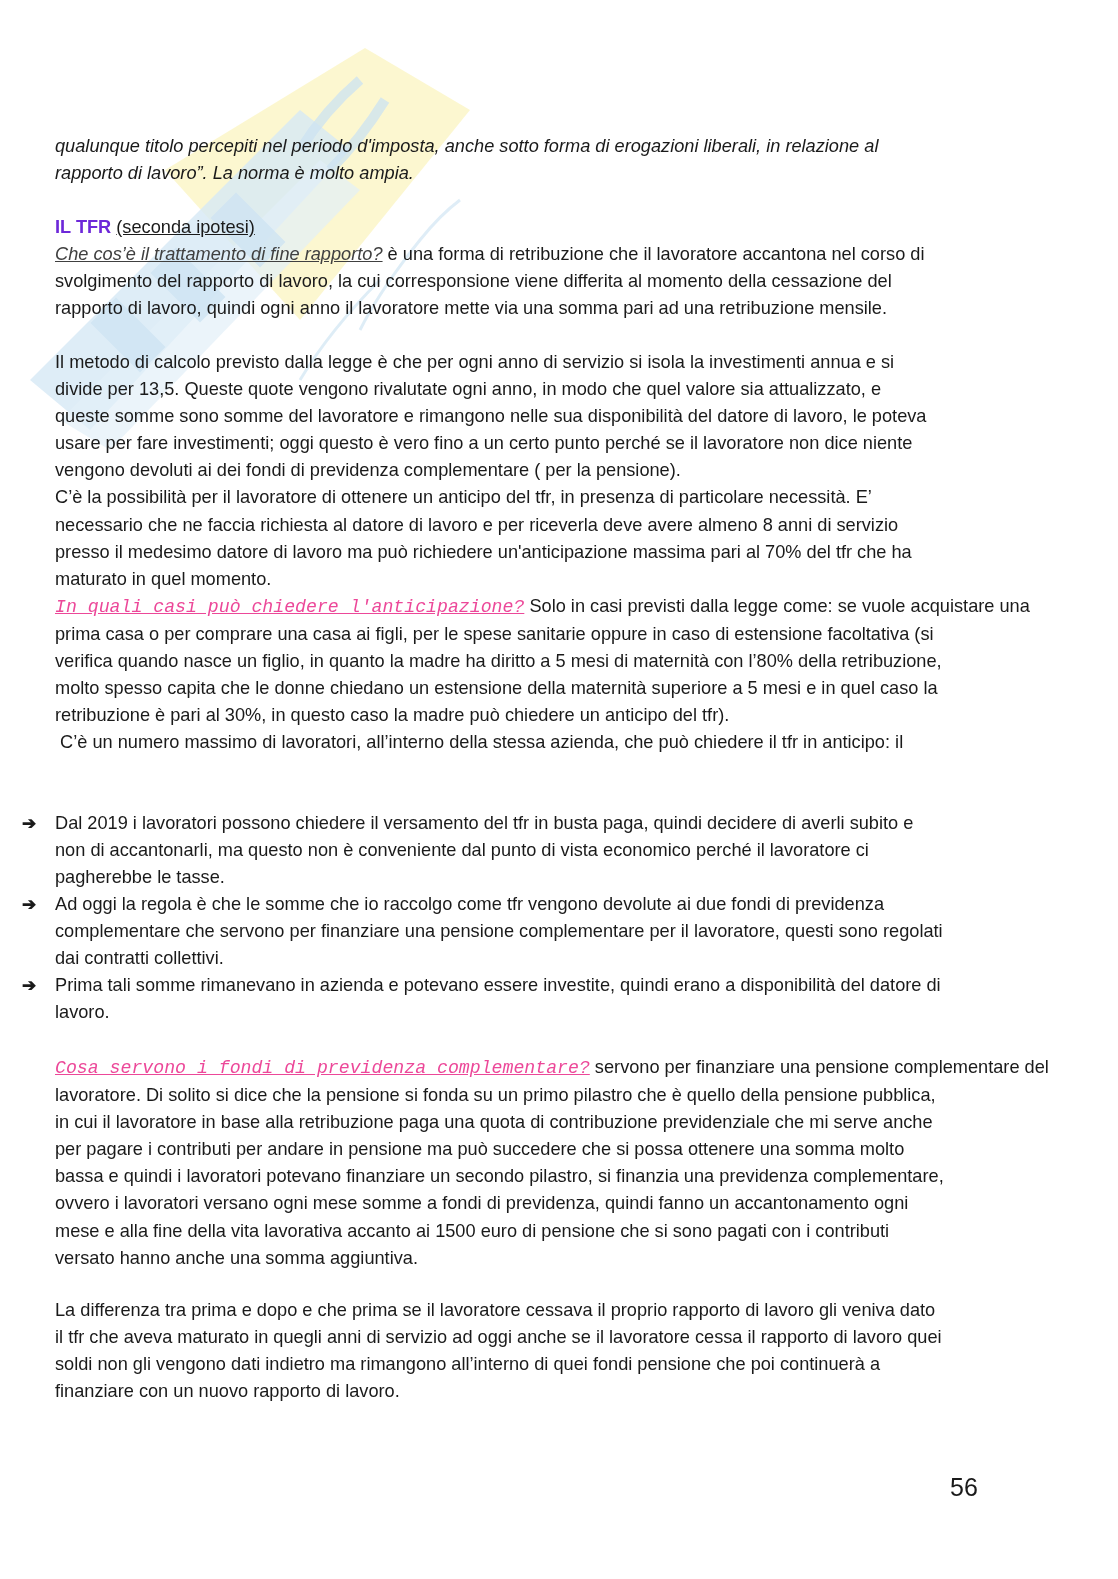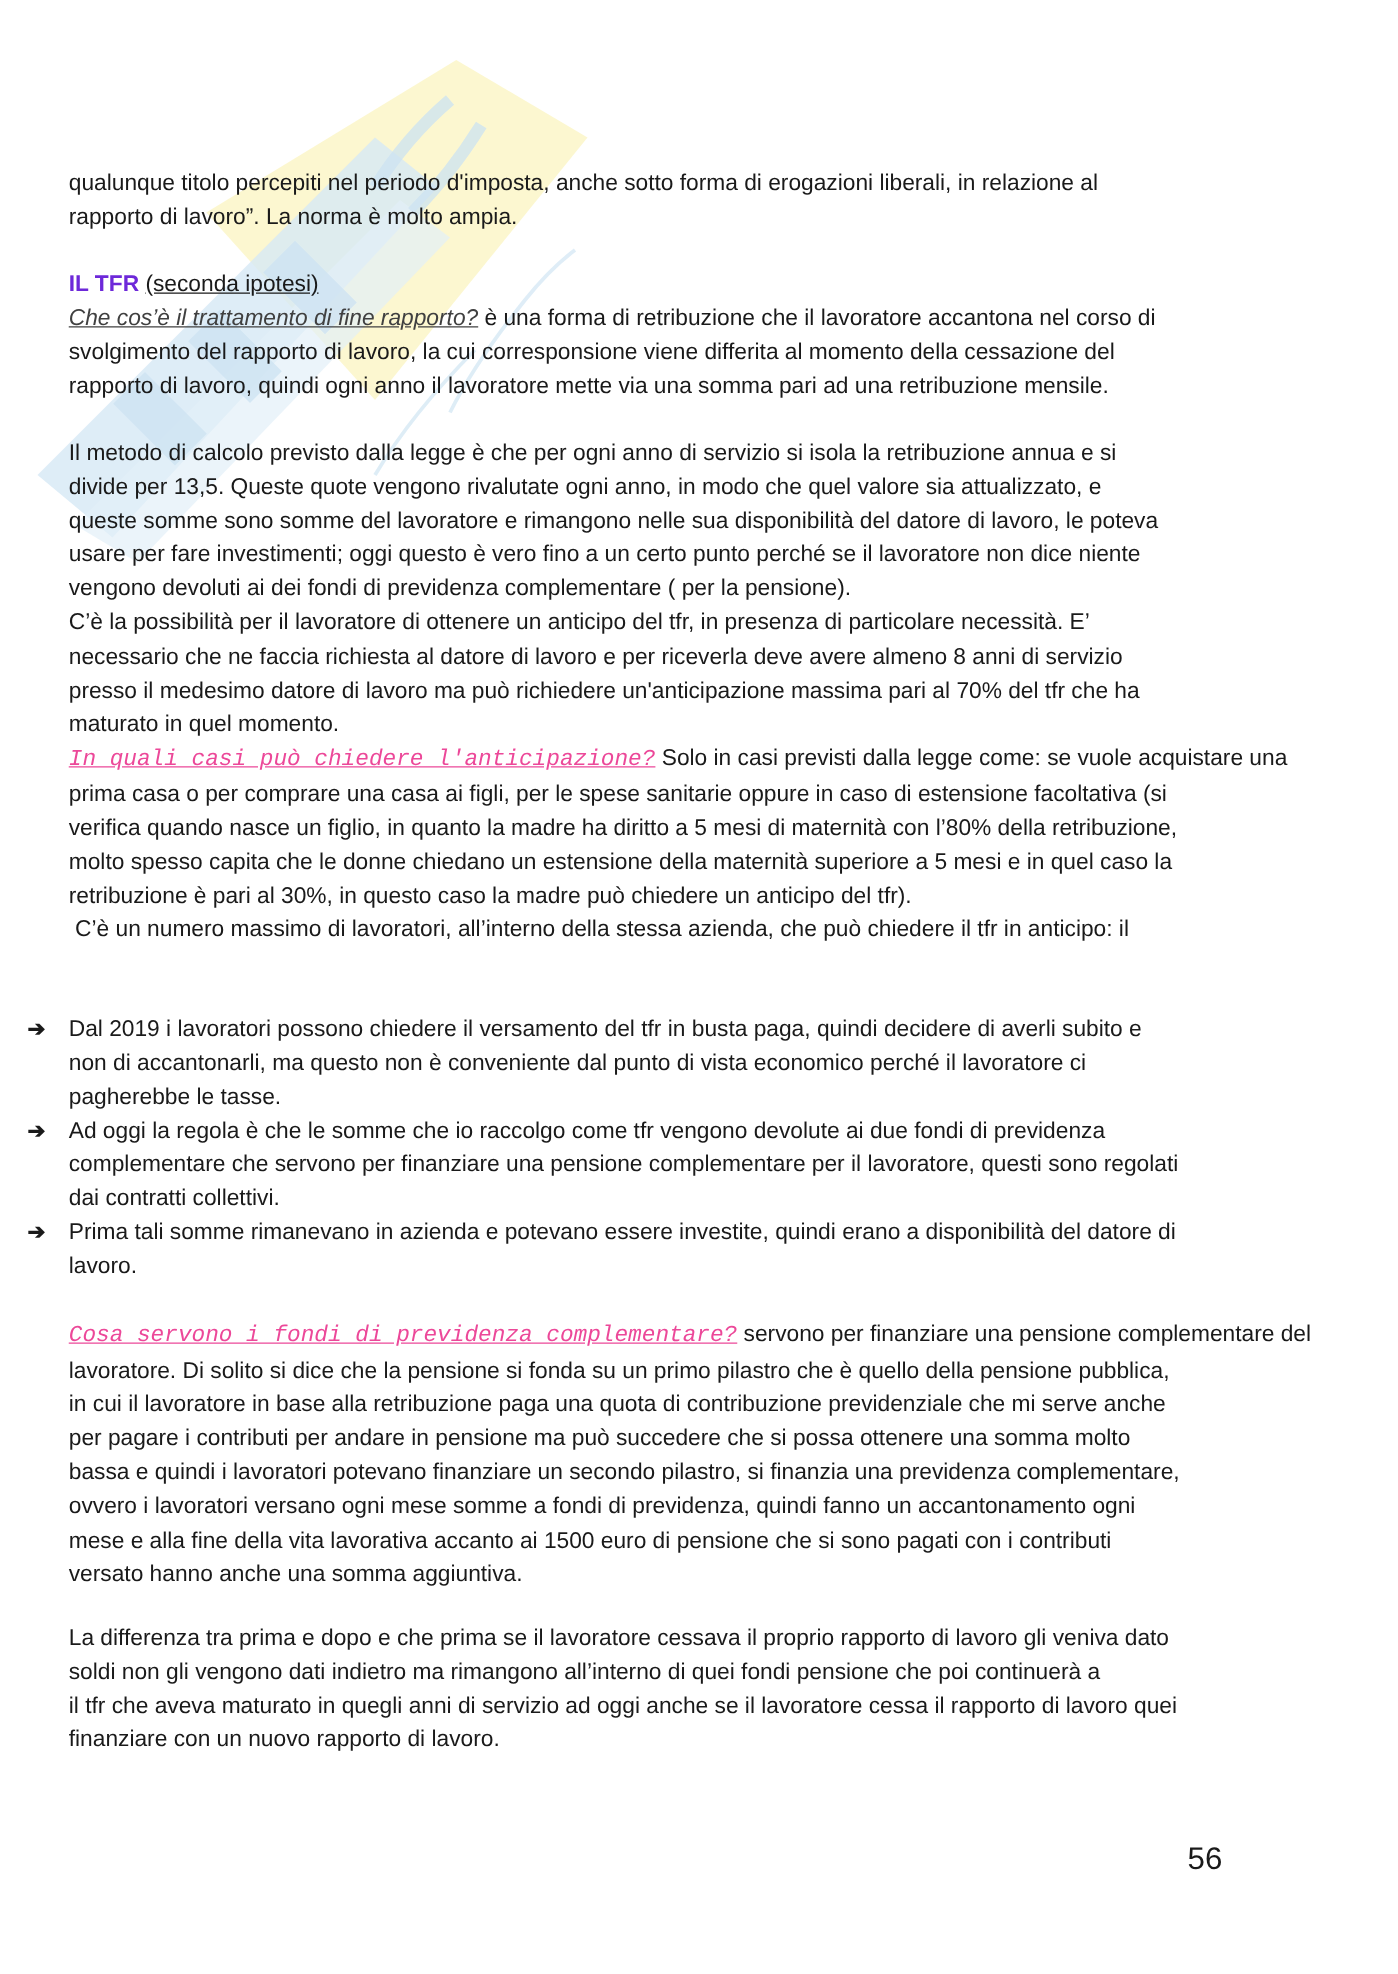--- a/index.html
+++ b/index.html
@@ -94,42 +94,42 @@
     <path d="M330,170 q30,-30 55,-70"></path>
   </g>
   <g fill="none" stroke="#d7e9f5" stroke-width="3" opacity="0.8">
     <path d="M360,330 q20,-40 60,-90 q20,-25 40,-40"></path>
     <path d="M300,380 q30,-50 80,-100"></path>
   </g>
 </svg>
 
 <div class="page">
 
-  <p class="block" style="top:133px;">
+  <p class="block" style="top:133px;font-style:italic;">
     <span class="line">qualunque titolo percepiti nel periodo d'imposta, anche sotto forma di erogazioni liberali, in relazione al</span>
     <span class="line">rapporto di lavoro”.  La norma è molto ampia.</span>
   </p>
 
   <p class="block" style="top:214px;">
     <span class="line">
       <span class="heading-tfr">IL TFR</span>
       <span class="heading-sub">(seconda ipotesi)</span>
     </span>
   </p>
 
   <p class="block" style="top:241px;">
     <span class="line">
       <span class="q-red">Che cos’è il trattamento di fine rapporto?</span><span> è una forma di retribuzione che il lavoratore accantona nel corso di</span>
     </span>
     <span class="line">svolgimento del rapporto di lavoro, la cui corresponsione viene differita al momento della cessazione del</span>
     <span class="line">rapporto di lavoro, quindi ogni anno il lavoratore mette via una somma pari ad una retribuzione mensile.</span>
   </p>
 
   <p class="block" style="top:349px;">
-    <span class="line">Il metodo di calcolo previsto dalla legge è che per ogni anno di servizio si isola la retribuzione annua e si</span>
+    <span class="line">Il metodo di calcolo previsto dalla legge è che per ogni anno di servizio si isola la investimenti annua e si</span>
     <span class="line">divide per 13,5. Queste quote vengono rivalutate ogni anno, in modo che quel valore sia attualizzato, e</span>
     <span class="line">queste somme sono somme del lavoratore e rimangono nelle sua disponibilità del datore di lavoro, le poteva</span>
     <span class="line">usare per fare investimenti; oggi questo è vero fino a un certo punto perché se il lavoratore non dice niente</span>
     <span class="line">vengono devoluti ai dei fondi di previdenza complementare ( per la pensione).</span>
     <span class="line">C’è la possibilità per il lavoratore di ottenere un anticipo del tfr, in presenza di particolare necessità. E’</span>
     <span class="line">necessario che ne faccia richiesta al datore di lavoro e per riceverla deve avere almeno 8 anni di servizio</span>
     <span class="line">presso il medesimo datore di lavoro ma può richiedere un'anticipazione massima pari al  70% del tfr che ha</span>
     <span class="line">maturato in quel momento.</span>
   </p>
 
@@ -178,19 +178,19 @@
     <span class="line">in cui il lavoratore in base alla retribuzione paga una quota di contribuzione previdenziale che mi serve anche</span>
     <span class="line">per pagare i contributi per andare in pensione ma può succedere che si possa ottenere una somma molto</span>
     <span class="line">bassa e quindi i lavoratori potevano finanziare un secondo pilastro, si finanzia una previdenza complementare,</span>
     <span class="line">ovvero i lavoratori versano ogni mese somme a fondi di previdenza, quindi fanno un accantonamento ogni</span>
     <span class="line">mese e alla fine della vita lavorativa accanto ai 1500 euro di pensione che si sono pagati con i contributi</span>
     <span class="line">versato hanno anche una somma aggiuntiva.</span>
   </p>
 
   <p class="block" style="top:1297px;">
     <span class="line">La differenza tra prima e dopo e che prima se il lavoratore cessava il proprio rapporto di lavoro gli veniva dato</span>
+    <span class="line">il tfr che aveva maturato in quegli anni di servizio ad oggi anche se il lavoratore cessa il rapporto di lavoro quei</span>
     <span class="line">soldi non gli vengono dati indietro ma rimangono all’interno di quei fondi pensione che poi continuerà a</span>
-    <span class="line">il tfr che aveva maturato in quegli anni di servizio ad oggi anche se il lavoratore cessa il rapporto di lavoro quei</span>
     <span class="line">finanziare con un nuovo rapporto di lavoro.</span>
   </p>
 
   <div class="page-number">56</div>
 </div>
 
 </body></html>

